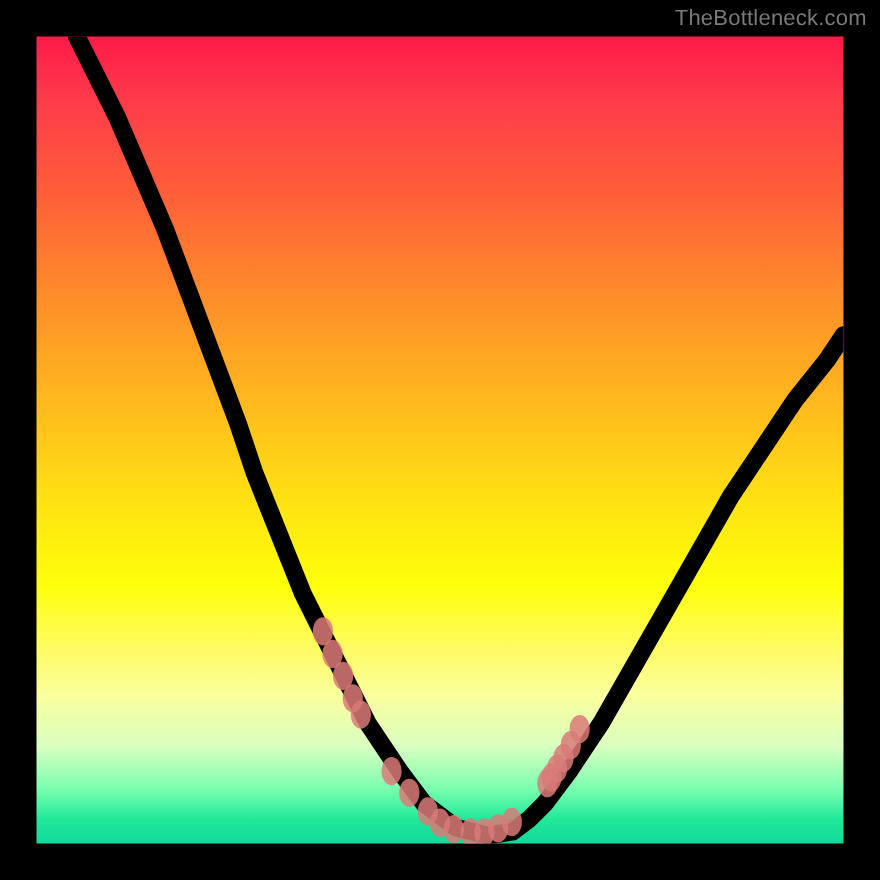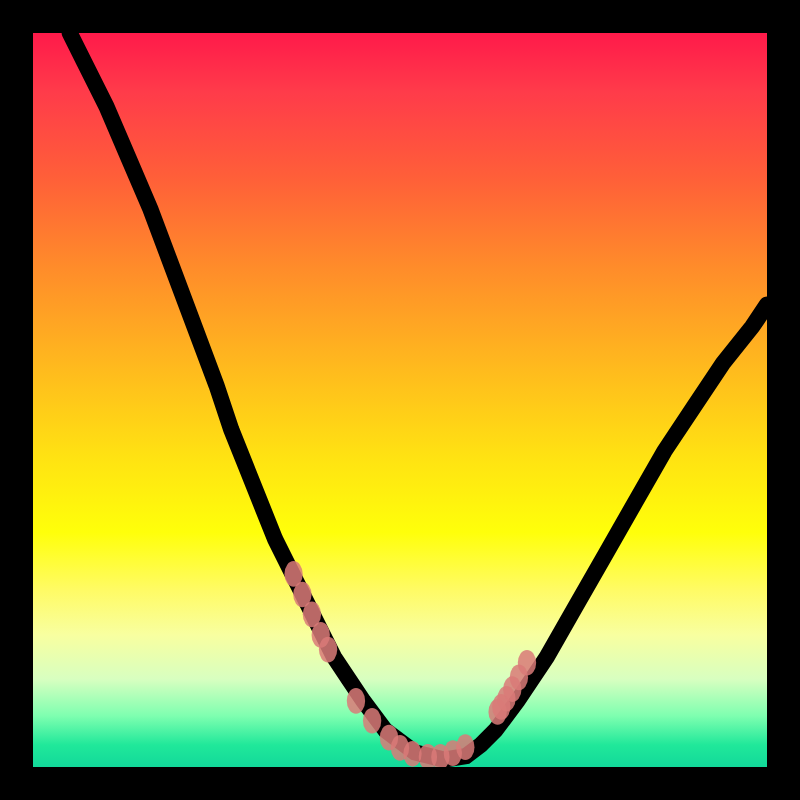--- a/index.html
+++ b/index.html
@@ -96,13 +96,14 @@
           <ellipse cx="58.90" cy="97.30" rx="1.25" ry="1.75" class="marker"></ellipse>
           <ellipse cx="63.30" cy="92.50" rx="1.25" ry="1.75" class="marker"></ellipse>
           <ellipse cx="63.80" cy="91.80" rx="1.25" ry="1.75" class="marker"></ellipse>
           <ellipse cx="64.50" cy="90.70" rx="1.25" ry="1.75" class="marker"></ellipse>
           <ellipse cx="65.30" cy="89.40" rx="1.25" ry="1.75" class="marker"></ellipse>
           <ellipse cx="66.20" cy="87.80" rx="1.25" ry="1.75" class="marker"></ellipse>
           <ellipse cx="67.30" cy="85.80" rx="1.25" ry="1.75" class="marker"></ellipse>
         </g>
     </svg>
   </div>
+  <div class="watermark">TheBottleneck.com</div>
 </div>
 
 </body></html>

